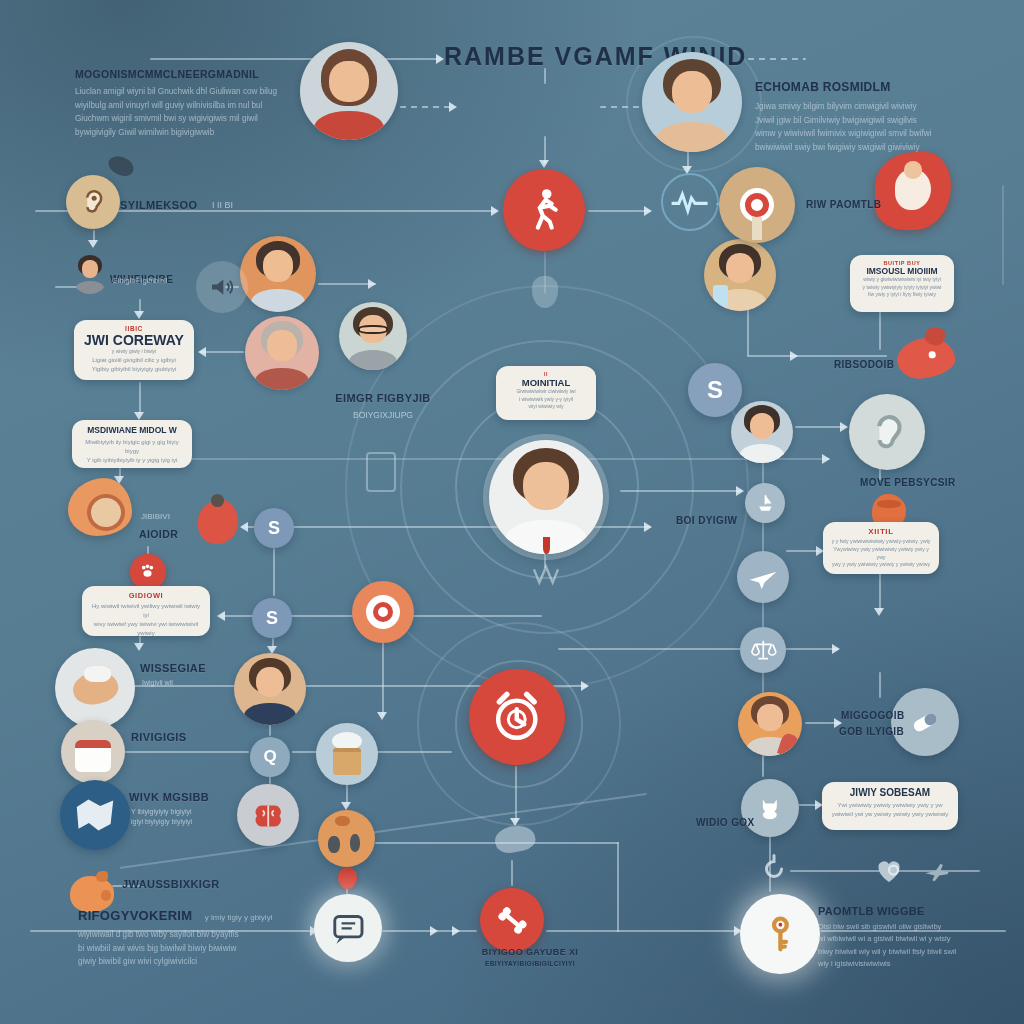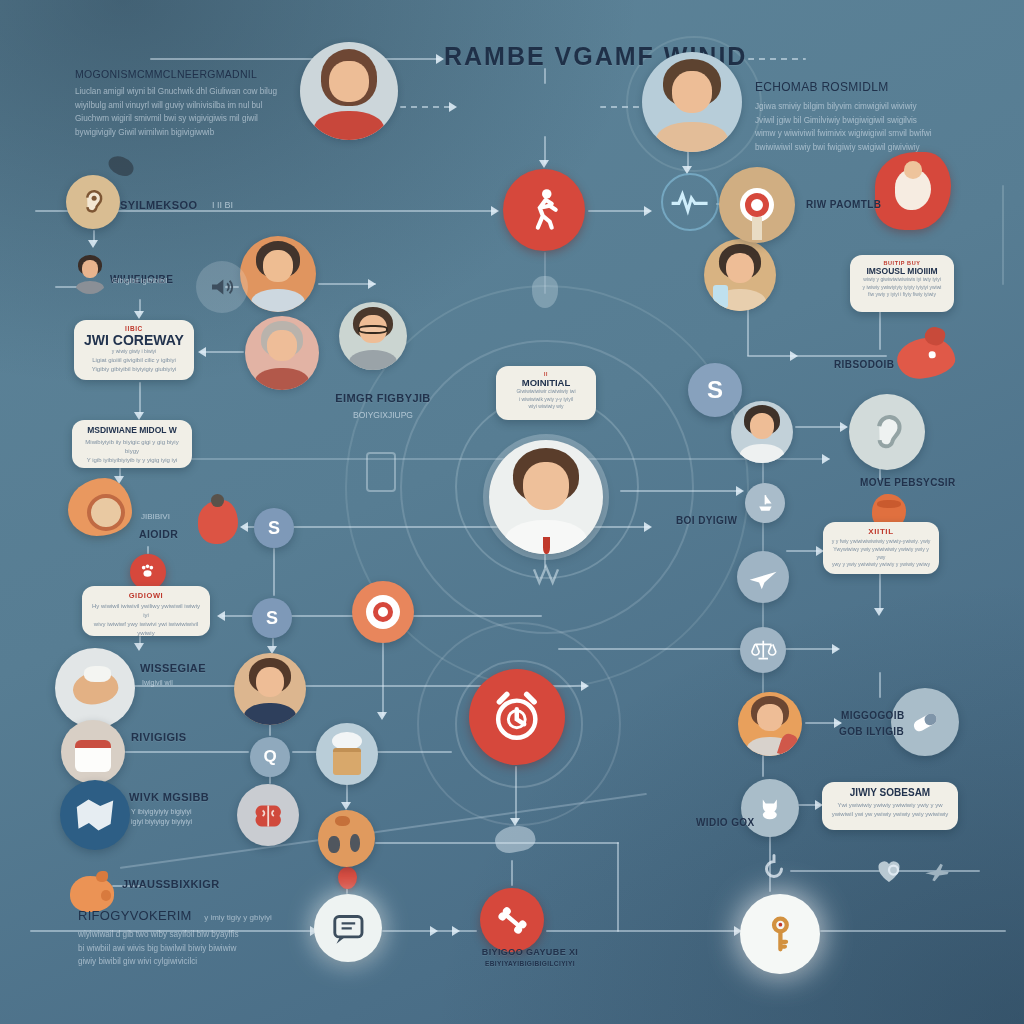--- a/index.html
+++ b/index.html
@@ -26,21 +26,21 @@
   .avatar>.body{position:absolute;left:14%;bottom:-6%;width:72%;height:36%;border-radius:48% 48% 12% 12%}
   .avatar>.tie{position:absolute;left:47.5%;bottom:0;width:6%;height:15%;background:#c0392b;border-radius:0 0 40% 40%}
   .avatar>.glasses{position:absolute;left:28%;top:34%;width:44%;height:13%;border:2px solid #33291f;border-radius:42%;background:rgba(255,255,255,.14);box-sizing:border-box}
   .lblb{position:absolute;font-weight:bold;color:#21324c;letter-spacing:.4px;white-space:nowrap;text-shadow:0 1px 0 rgba(255,255,255,.07)}
   .lbll{position:absolute;color:rgba(222,234,243,.66);white-space:nowrap}
   .card{position:absolute;background:#f1efe7;border-radius:12px;box-shadow:0 3px 9px rgba(15,35,52,.28);text-align:center;padding:5px 7px;box-sizing:border-box;overflow:hidden}
   .card .tag{color:#bf382c;font-weight:bold;font-size:6.5px;letter-spacing:.6px}
   .card .ttl{color:#22334e;font-weight:bold}
   .card .ln2{color:#7d8fa0;font-size:6px;line-height:1.5}
   .tblock{position:absolute}
-  .tblock .hd{font-weight:normal;color:#20314b;letter-spacing:.3px}
+  .tblock .hd{font-weight:bold;color:#20314b;letter-spacing:.3px}
   .tblock .bl{color:rgba(216,229,239,.6);line-height:1.65}
   .blob{position:absolute}
 </style>
 </head>
 <body>
 
 <div id="stage">
 
   <div class="ring" style="left:455px;top:395px;width:180px;height:180px"></div>
   <div class="ring" style="left:400px;top:340px;width:290px;height:290px;opacity:.8"></div>
@@ -491,14 +491,21 @@
   <div class="tblock" style="left:78px;top:906px;width:300px">
     <div>
       <span class="hd" style="font-size:13px">RIFOGYVOKERIM</span>
       <span class="bl" style="font-size:8px;margin-left:8px">y imiy tigiy y gbiyiyi</span>
     </div>
     <div class="bl" style="font-size:8.2px;margin-top:4px">wiyiwiwail d gib two wiby sayifoil biw byaylfis</div>
     <div class="bl" style="font-size:8.2px">bi wiwbiil awi wivis big biwilwil biwiy biwiwiw</div>
     <div class="bl" style="font-size:8.2px">giwiy biwibil giw wivi cylgiwivicilci</div>
   </div>
 
+  <div class="tblock" style="left:818px;top:905px;width:200px">
+    <div class="hd" style="font-size:11px">PAOMTLB WIGGBE</div>
+    <div class="bl" style="font-size:7.5px;margin-top:4px">Oisi biw swil sib giswivil oliw gisliwiby</div>
+    <div class="bl" style="font-size:7.5px">wi wibiwiwil wi a gisiwil biwiwil wi y wisiy</div>
+    <div class="bl" style="font-size:7.5px">biwy biwiwil wiy wil y biwiwil fisiy biwil swil</div>
+    <div class="bl" style="font-size:7.5px">wiy i igisiwivisiwiwiwis</div>
+  </div>
 
 </div>
 
 </body></html>

